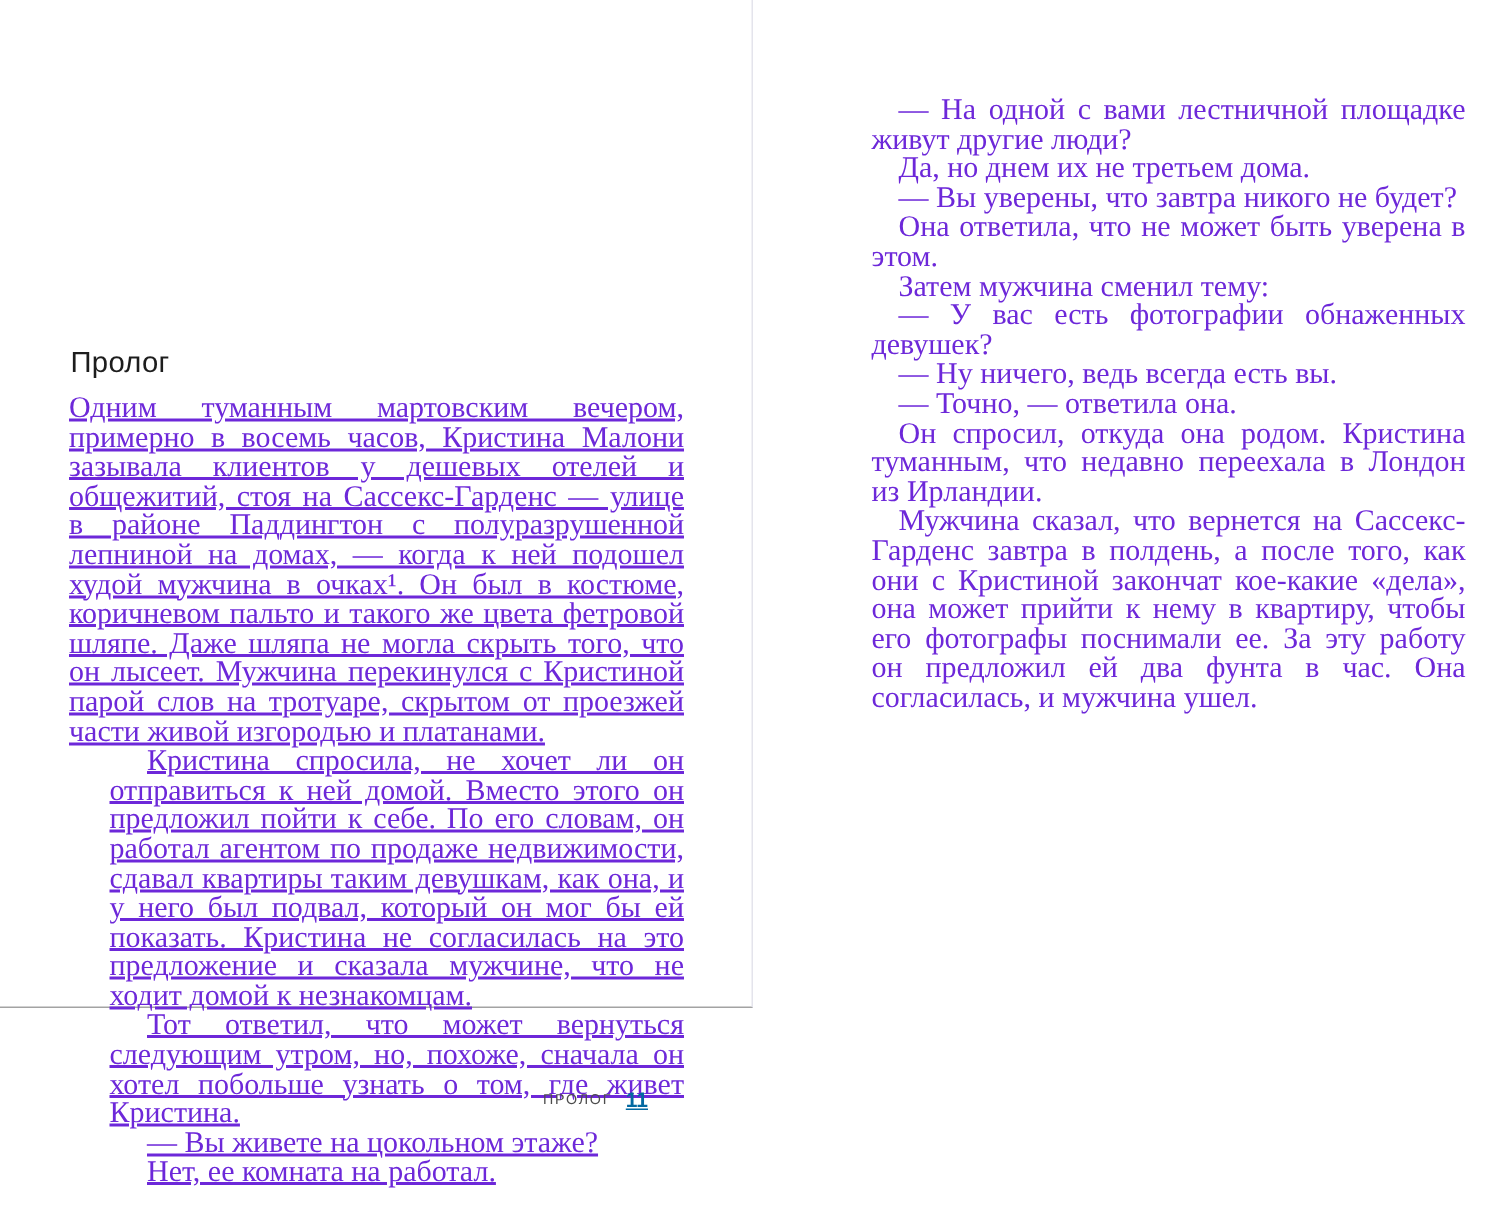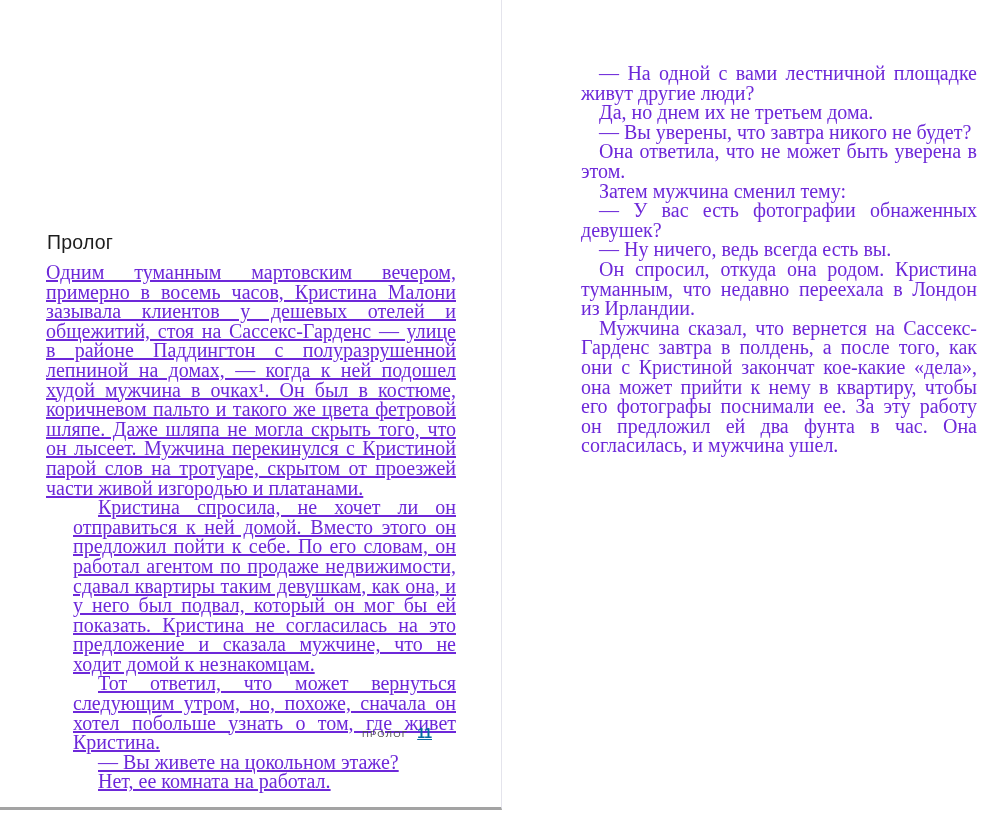--- a/index.html
+++ b/index.html
@@ -16,23 +16,23 @@
   }
   .page {
     position: absolute;
     top: 0;
     background: #ffffff;
     box-sizing: border-box;
   }
   .page-left {
     left: 0;
     width: 502px;
-    height: 810px;
+    height: 672px;
     border-right: 1px solid #e4e4ec;
-    border-bottom: 3px solid #a3a3a3;
+    border-bottom: 1px solid #a3a3a3;
   }
   .page-right {
     left: 502px;
     width: 501px;
     height: 813px;
   }
   .chapter-heading {
     position: absolute;
     left: 47px;
     top: 233px;
@@ -115,16 +115,17 @@
 
 <div class="page page-right">
   <div class="body-text body-text-right">
     <p class="indent">— На одной с вами лестничной площадке живут другие люди?</p>
     <p class="indent">Да, но днем их не третьем дома.</p>
     <p class="indent">— Вы уверены, что завтра никого не будет?</p>
     <p class="indent">Она ответила, что не может быть уверена в этом.</p>
     <p class="indent">Затем мужчина сменил тему:</p>
     <p class="indent">— У вас есть фотографии обнаженных девушек?</p>
     <p class="indent">— Ну ничего, ведь всегда есть вы.</p>
+    <p class="indent">— Точно, — ответила она.</p>
     <p class="indent">Он спросил, откуда она родом. Кристина туманным, что недавно переехала в Лондон из Ирландии.</p>
     <p class="indent">Мужчина сказал, что вернется на Сассекс-Гарденс завтра в полдень, а после того, как они с Кристиной закончат кое-какие «дела», она может прийти к нему в квартиру, чтобы его фотографы поснимали ее. За эту работу он предложил ей два фунта в час. Она согласилась, и мужчина ушел.</p>
   </div>
 </div>
 
 </body></html>

